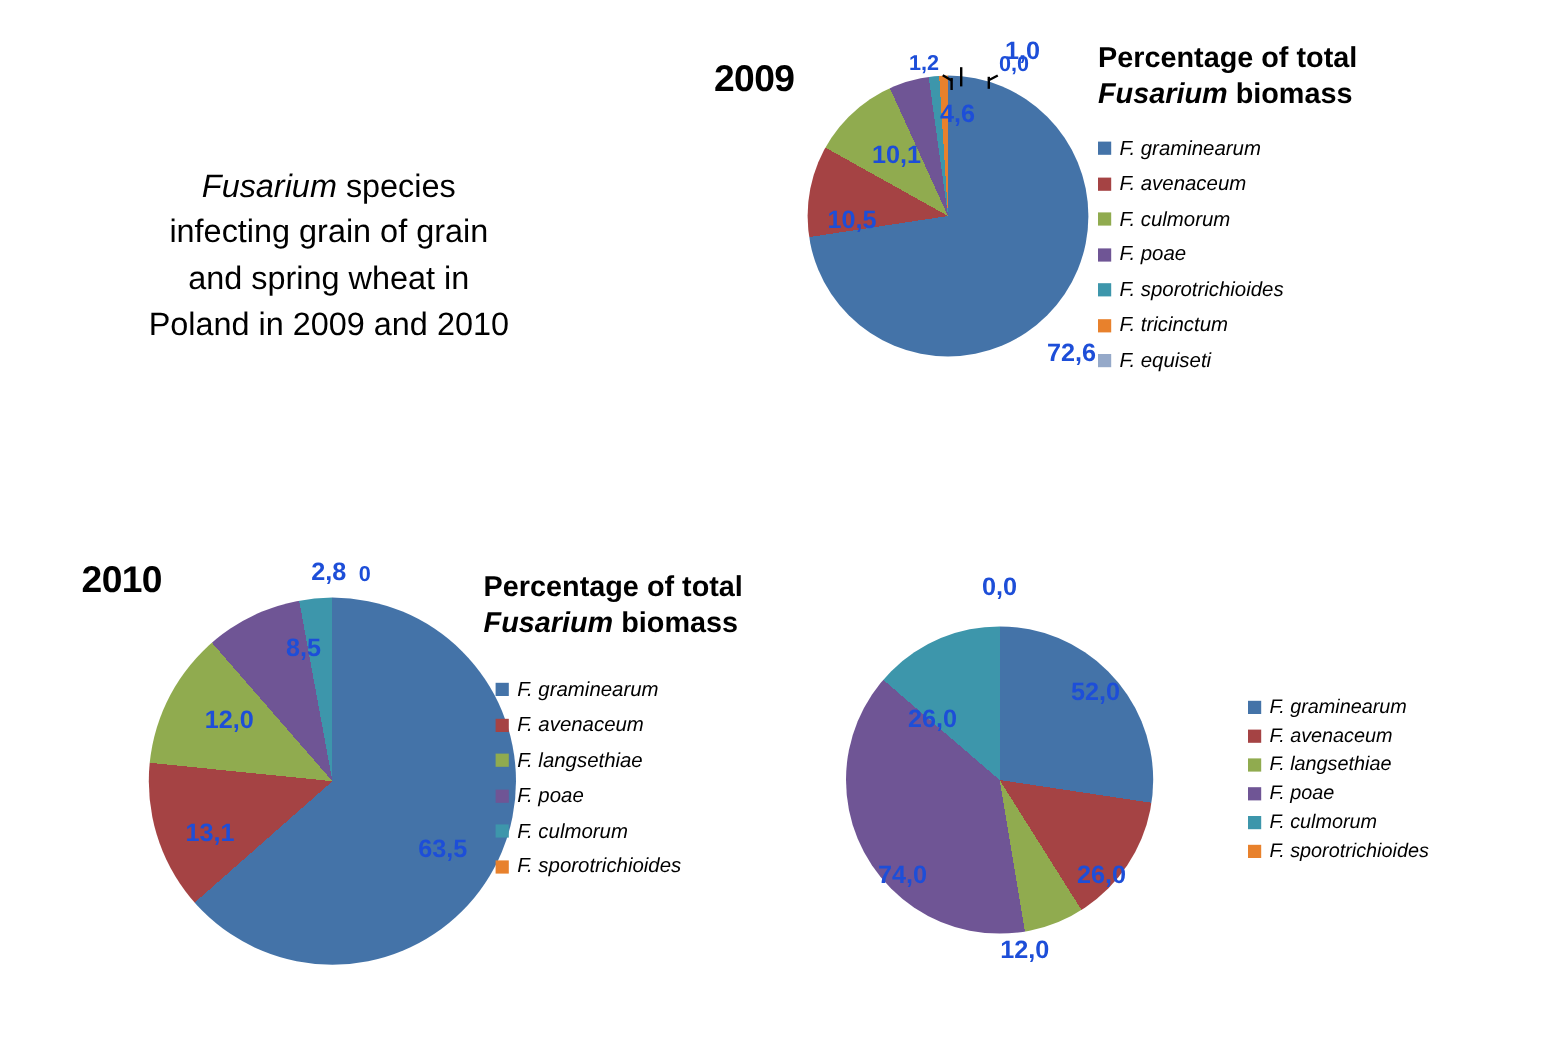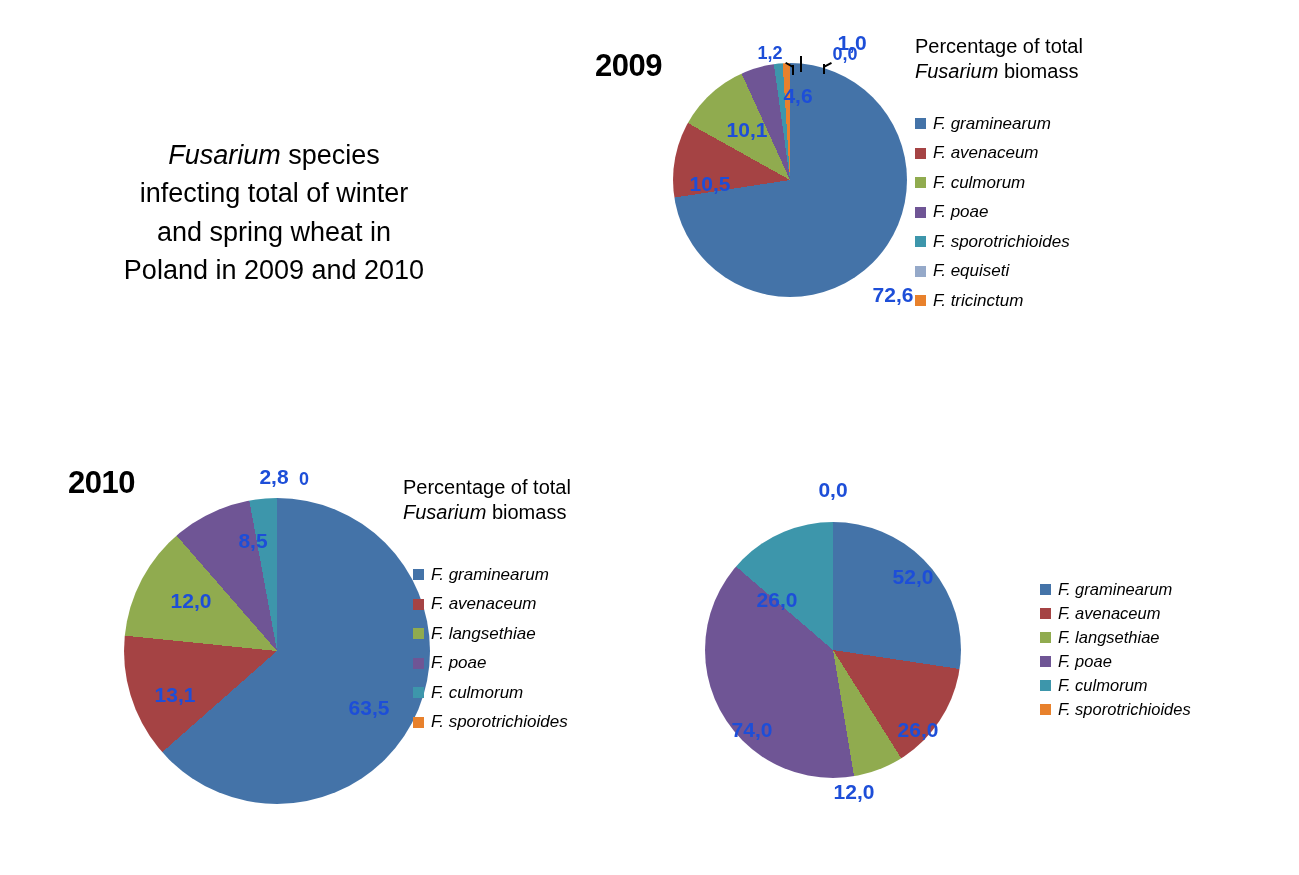--- a/index.html
+++ b/index.html
@@ -33,22 +33,22 @@
   .year-label {
     position: absolute;
     font-size: 31px;
     font-weight: bold;
     color: #000;
     letter-spacing: -0.5px;
   }
 
   .chart-title {
     position: absolute;
-    font-size: 20px;
-    font-weight: normal;
+    font-size: 24px;
+    font-weight: bold;
     line-height: 1.25;
     color: #000;
     white-space: pre-line;
   }
   .chart-title .it { font-style: italic; }
 
   .pie {
     position: absolute;
     border-radius: 50%;
   }
@@ -86,21 +86,21 @@
     color: #000;
     white-space: nowrap;
     text-align: center;
   }
   .legend-row.tight .legend-label { font-size: 16.5px; }
 </style>
 </head>
 <body>
 
 <div id="main-caption"><span class="it">Fusarium</span><span> species</span>
-<span>infecting total of winter</span>
+<span>infecting grain of grain</span>
 <span>and spring wheat in</span>
 <span>Poland in 2009 and 2010</span></div>
 
 <div class="chart-block" style="left:595px; top:20px; width:600px; height:370px;">
 
   <div class="year-label" style="left:0px; top:28px;">2009</div>
 
   <div class="chart-title" style="left:320px; top:14px; width:270px;"><span>Percentage of total</span>
 <span class="it">Fusarium</span><span> biomass</span></div>
 
@@ -143,26 +143,26 @@
     </div>
     <div class="legend-row">
       <span class="swatch" style="background:#6f5595"></span>
       <span class="legend-label">F. poae</span>
     </div>
     <div class="legend-row">
       <span class="swatch" style="background:#3d96ab"></span>
       <span class="legend-label">F. sporotrichioides</span>
     </div>
     <div class="legend-row">
+      <span class="swatch" style="background:#e8812c"></span>
+      <span class="legend-label">F. tricinctum</span>
+    </div>
+    <div class="legend-row">
       <span class="swatch" style="background:#95a9c9"></span>
       <span class="legend-label">F. equiseti</span>
-    </div>
-    <div class="legend-row">
-      <span class="swatch" style="background:#e8812c"></span>
-      <span class="legend-label">F. tricinctum</span>
     </div>
   </div>
 </div>
 
 <div class="chart-block" style="left:60px; top:455px; width:600px; height:400px;">
 
   <div class="year-label" style="left:8px; top:10px;">2010</div>
 
   <div class="chart-title" style="left:343px; top:20px; width:270px;"><span>Percentage of total</span>
 <span class="it">Fusarium</span><span> biomass</span></div>

